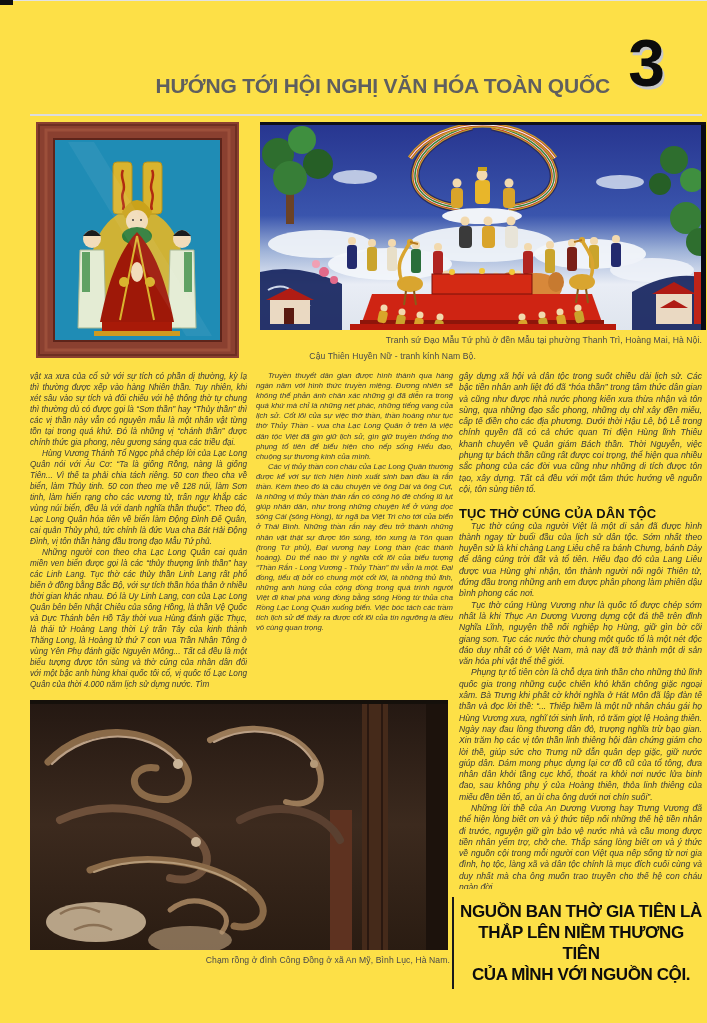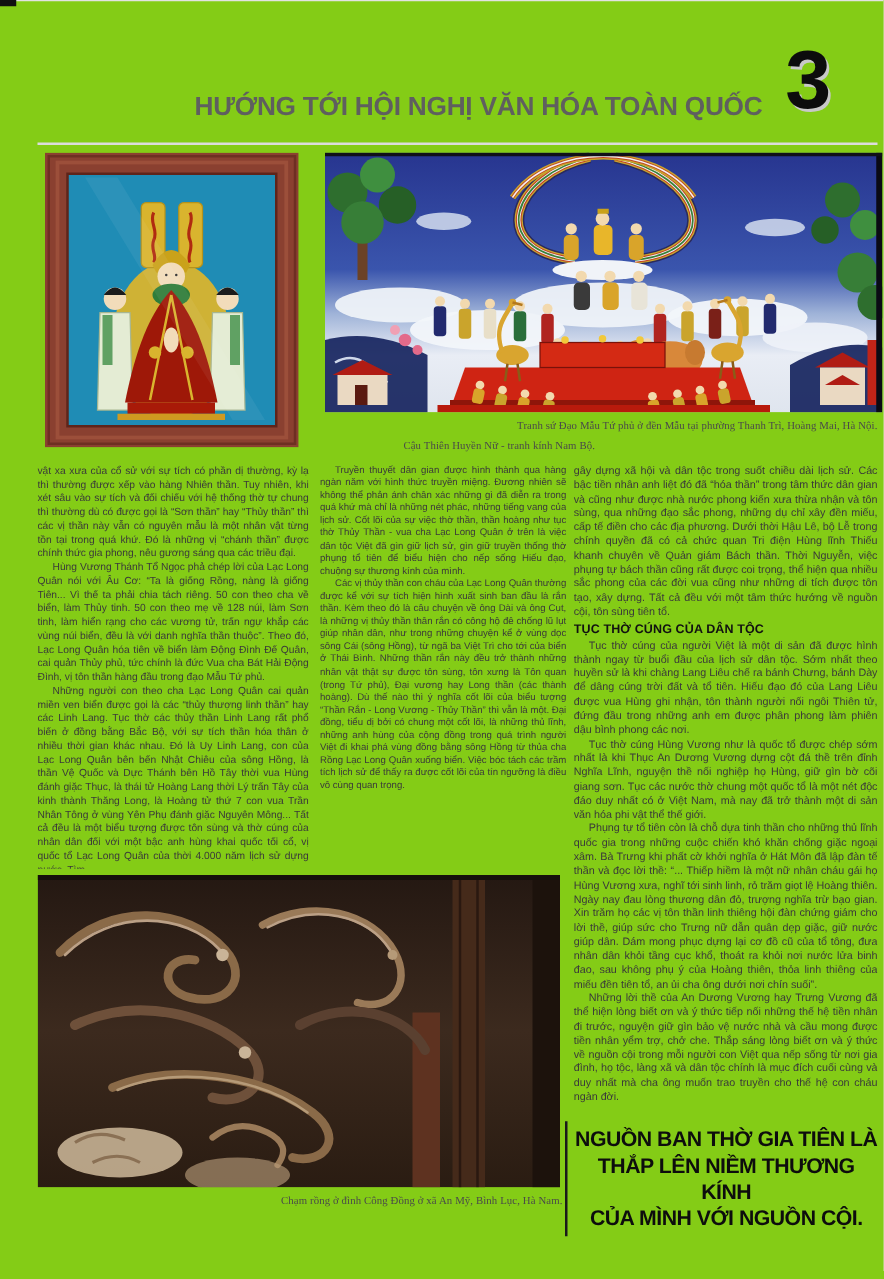--- a/index.html
+++ b/index.html
@@ -1,47 +1,47 @@
 <!DOCTYPE html>
 <html><head>
 <meta charset="utf-8">
 <style>
   html,body{margin:0;padding:0;background:#e9e9e9;}
-  .page{position:relative;width:707px;height:1023px;background:#84cc16;overflow:hidden;
+  .page{position:relative;width:707px;height:1023px;background:#fde047;overflow:hidden;
         font-family:"Liberation Sans",sans-serif;color:#3a3a3a;}
   .top-edge{position:absolute;left:0;top:0;width:707px;height:1px;background:#e2e2e2;}
   .corner-mark{position:absolute;left:0;top:0;width:13px;height:5px;background:#101010;}
 
   
   .kicker{position:absolute;right:97px;top:74px;font-size:21px;font-weight:800;
           letter-spacing:-0.2px;color:#5f5f5f;white-space:nowrap;}
   .pagenum{position:absolute;right:42px;top:30px;font-size:66px;font-weight:800;
            color:#0c0c0c;line-height:1;text-shadow:2px 3px 0 #c8c8c8;}
   .header-rule{position:absolute;left:30px;top:114px;width:672px;height:2px;background:#dcdcdc;}
 
   
   .fig{position:absolute;overflow:hidden;}
   .fig svg{display:block;}
   #fig-left{left:36px;top:122px;width:203px;height:236px;}
   #fig-right{left:260px;top:122px;width:446px;height:208px;}
   #fig-bottom{left:30px;top:700px;width:418px;height:250px;}
 
-  .caption{position:absolute;font-size:8.6px;color:#4a4a4a;letter-spacing:0.1px;font-family:Liberation Serif, serif;}
+  .caption{position:absolute;font-size:8.6px;color:#4a4a4a;letter-spacing:0.1px;}
   #cap-right{left:260px;top:335px;width:442px;text-align:right;}
   #cap-left{left:256px;top:351px;width:220px;text-align:right;}
   #cap-bottom{left:30px;top:955px;width:420px;text-align:right;}
 
   
   .col{position:absolute;text-align:justify;overflow:hidden;}
-  .col p{margin:0;text-indent:12px;}
+  .col p{margin:0;text-indent:12px;font-style:italic;}
   .col p.cont{text-indent:0;}
   #col1{left:30px;top:371px;width:217px;height:324px;font-size:8.2px;line-height:11px;}
   #col2{left:256px;top:371px;width:197px;height:324px;font-size:7.7px;line-height:10.1px;}
   #col3{left:459px;top:371px;width:243px;height:518px;font-size:8.6px;line-height:11.3px;}
-  .subhead{margin:3px 0 1px;font-size:10px;font-weight:800;color:#111;letter-spacing:0.1px;}
+  .subhead{margin:13px 0 1px;font-size:13px;font-weight:800;color:#111;letter-spacing:0.1px;}
 
   
   .slogan-rule{position:absolute;left:452px;top:897px;width:2px;height:92px;background:#1a1a1a;}
   .slogan{position:absolute;left:460px;top:901px;width:242px;text-align:center;
           font-weight:800;font-size:17px;line-height:21px;letter-spacing:-0.4px;color:#0d0d0d;}
 </style>
 </head>
 <body>
 
 <div class="page">
@@ -379,16 +379,16 @@
       <ellipse cx="160" cy="240" rx="42" ry="14" fill="#b59a78" opacity="0.65"></ellipse>
       <path d="M30,214 q18,-12 40,-2 M44,230 q20,-10 38,0" stroke="#8a7054" stroke-width="2.5" fill="none"></path>
       <rect x="0" y="0" width="418" height="4" fill="#15100b"></rect>
     </svg>
   </div>
   <div class="caption" id="cap-bottom">Chạm rồng ở đình Công Đồng ở xã An Mỹ, Bình Lục, Hà Nam.</div>
 
   <div class="slogan-rule"></div>
   <div class="slogan">
     <div>NGUỒN BAN THỜ GIA TIÊN LÀ</div>
-    <div>THẮP LÊN NIỀM THƯƠNG KÍNH</div>
+    <div>THẮP LÊN NIỀM THƯƠNG TIÊN</div>
     <div>CỦA MÌNH VỚI NGUỒN CỘI.</div>
   </div>
 </div>
 
 </body></html>

